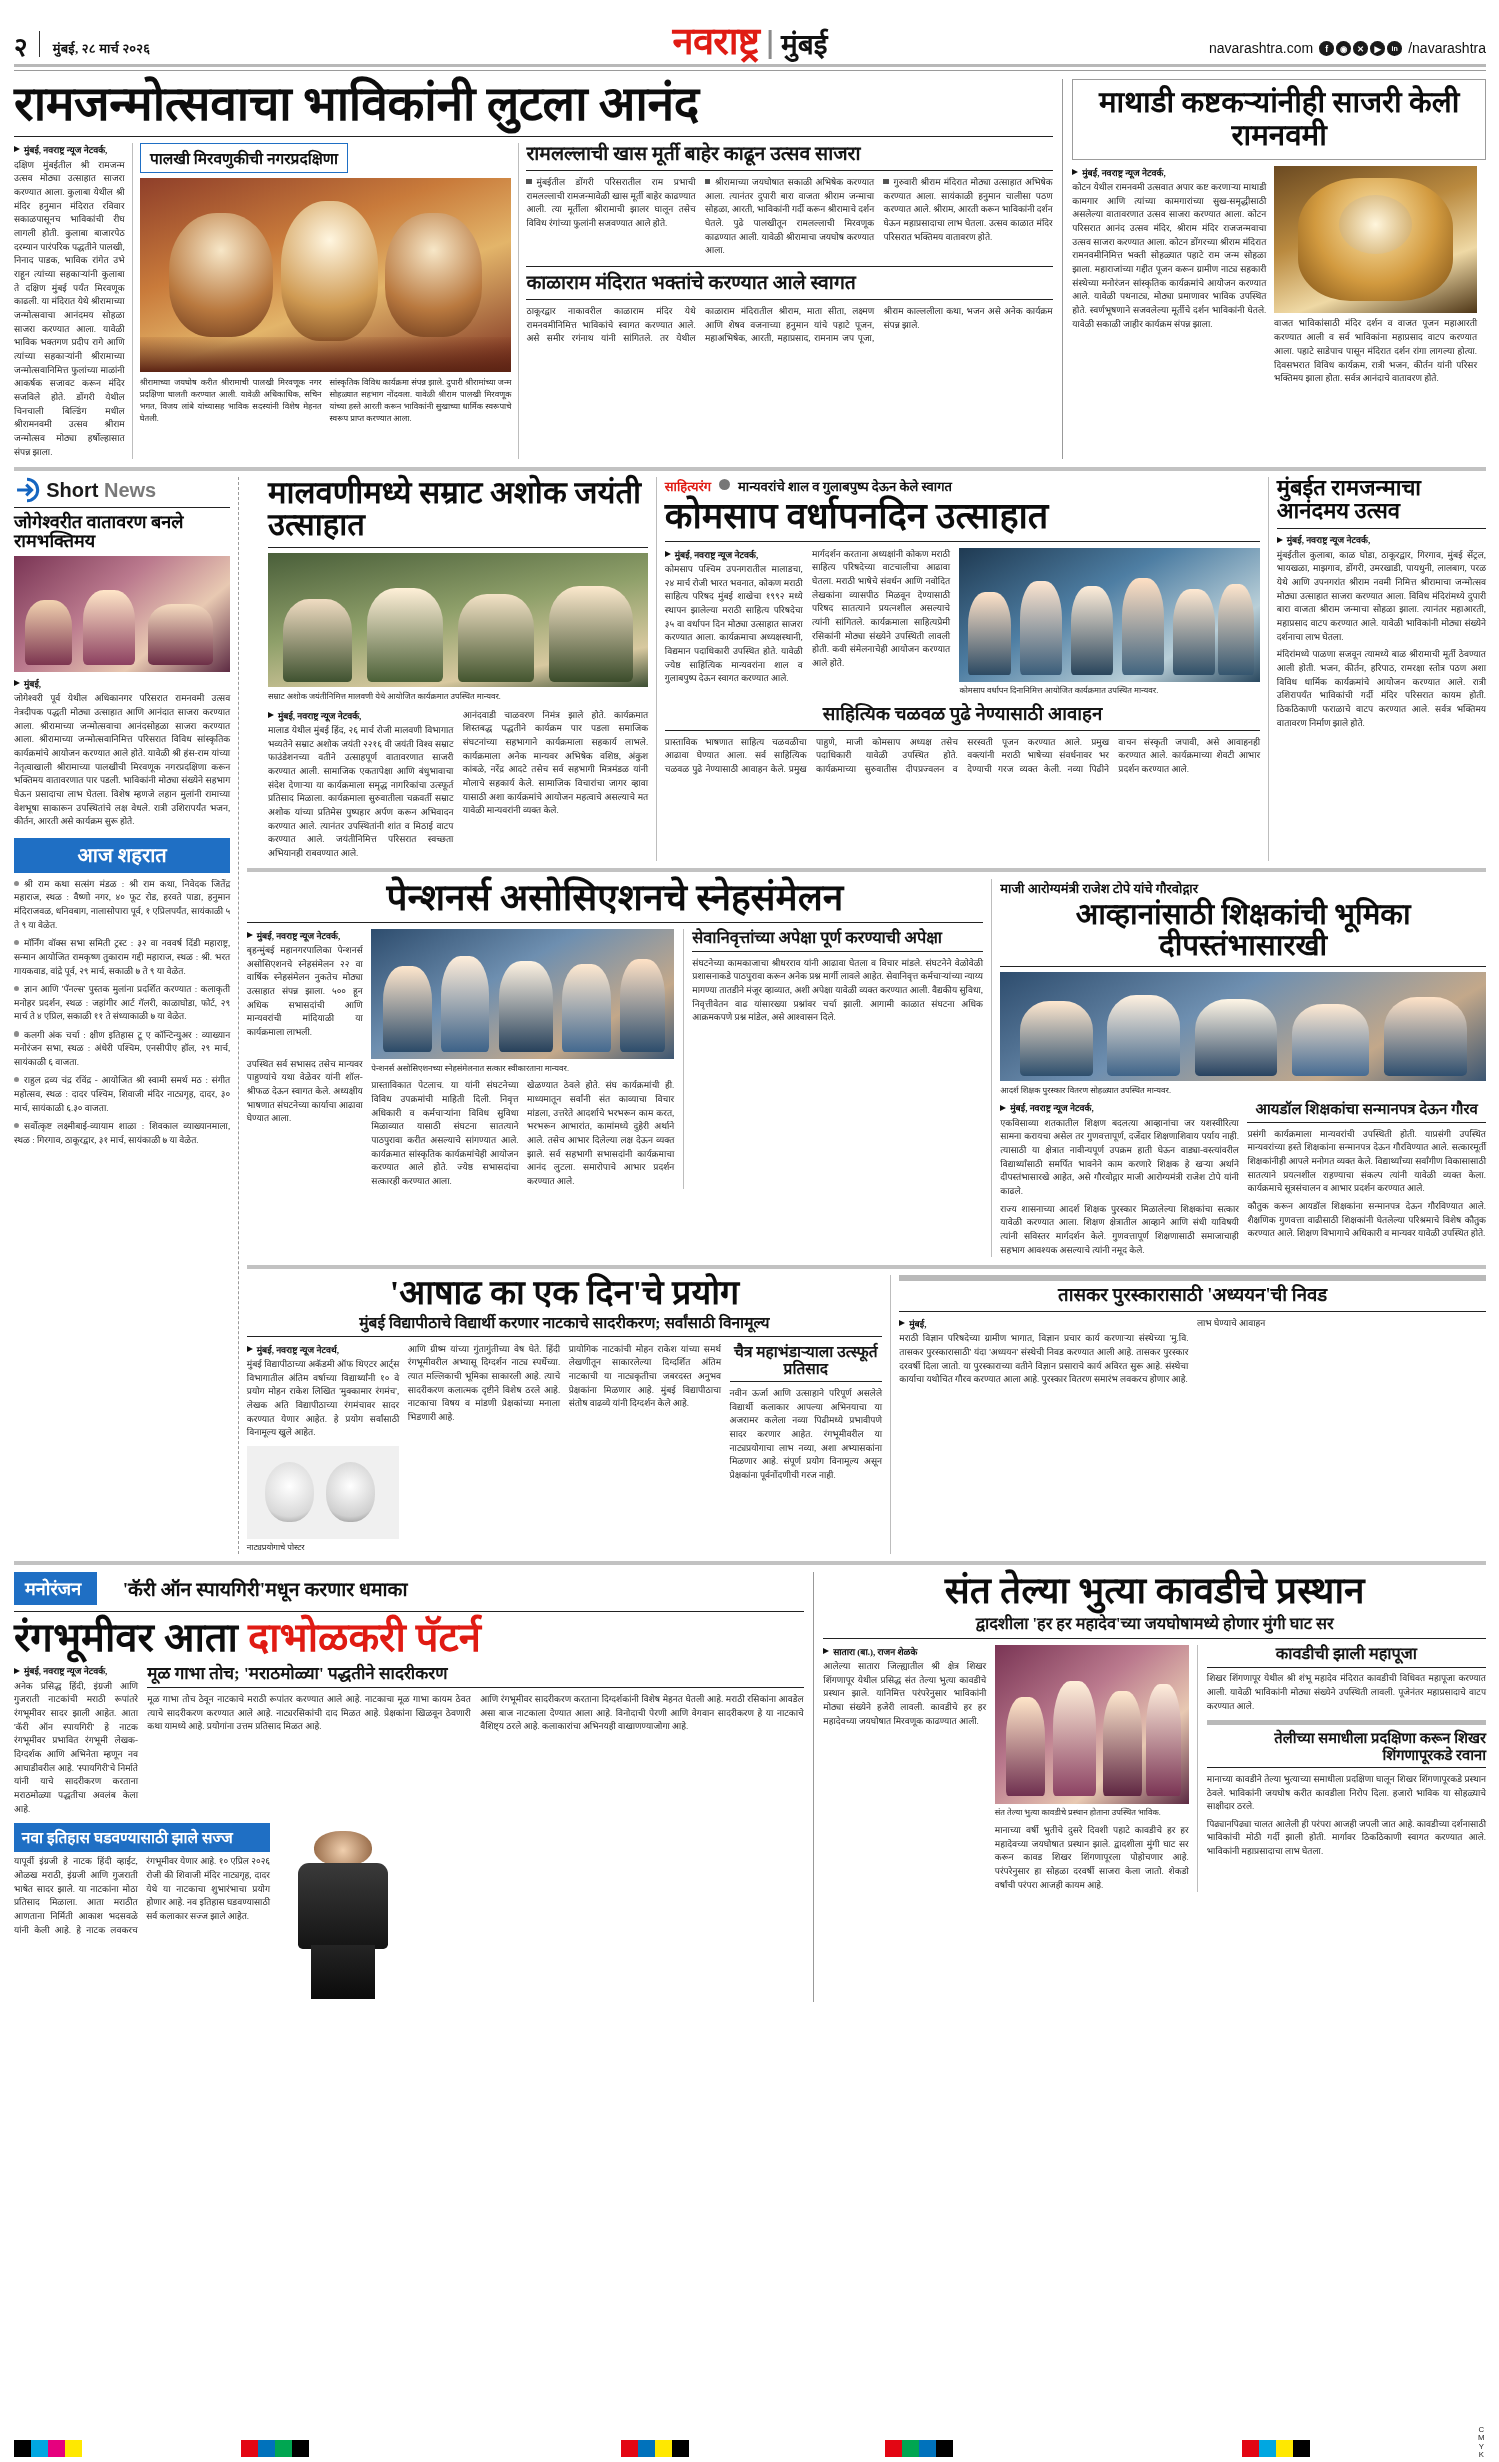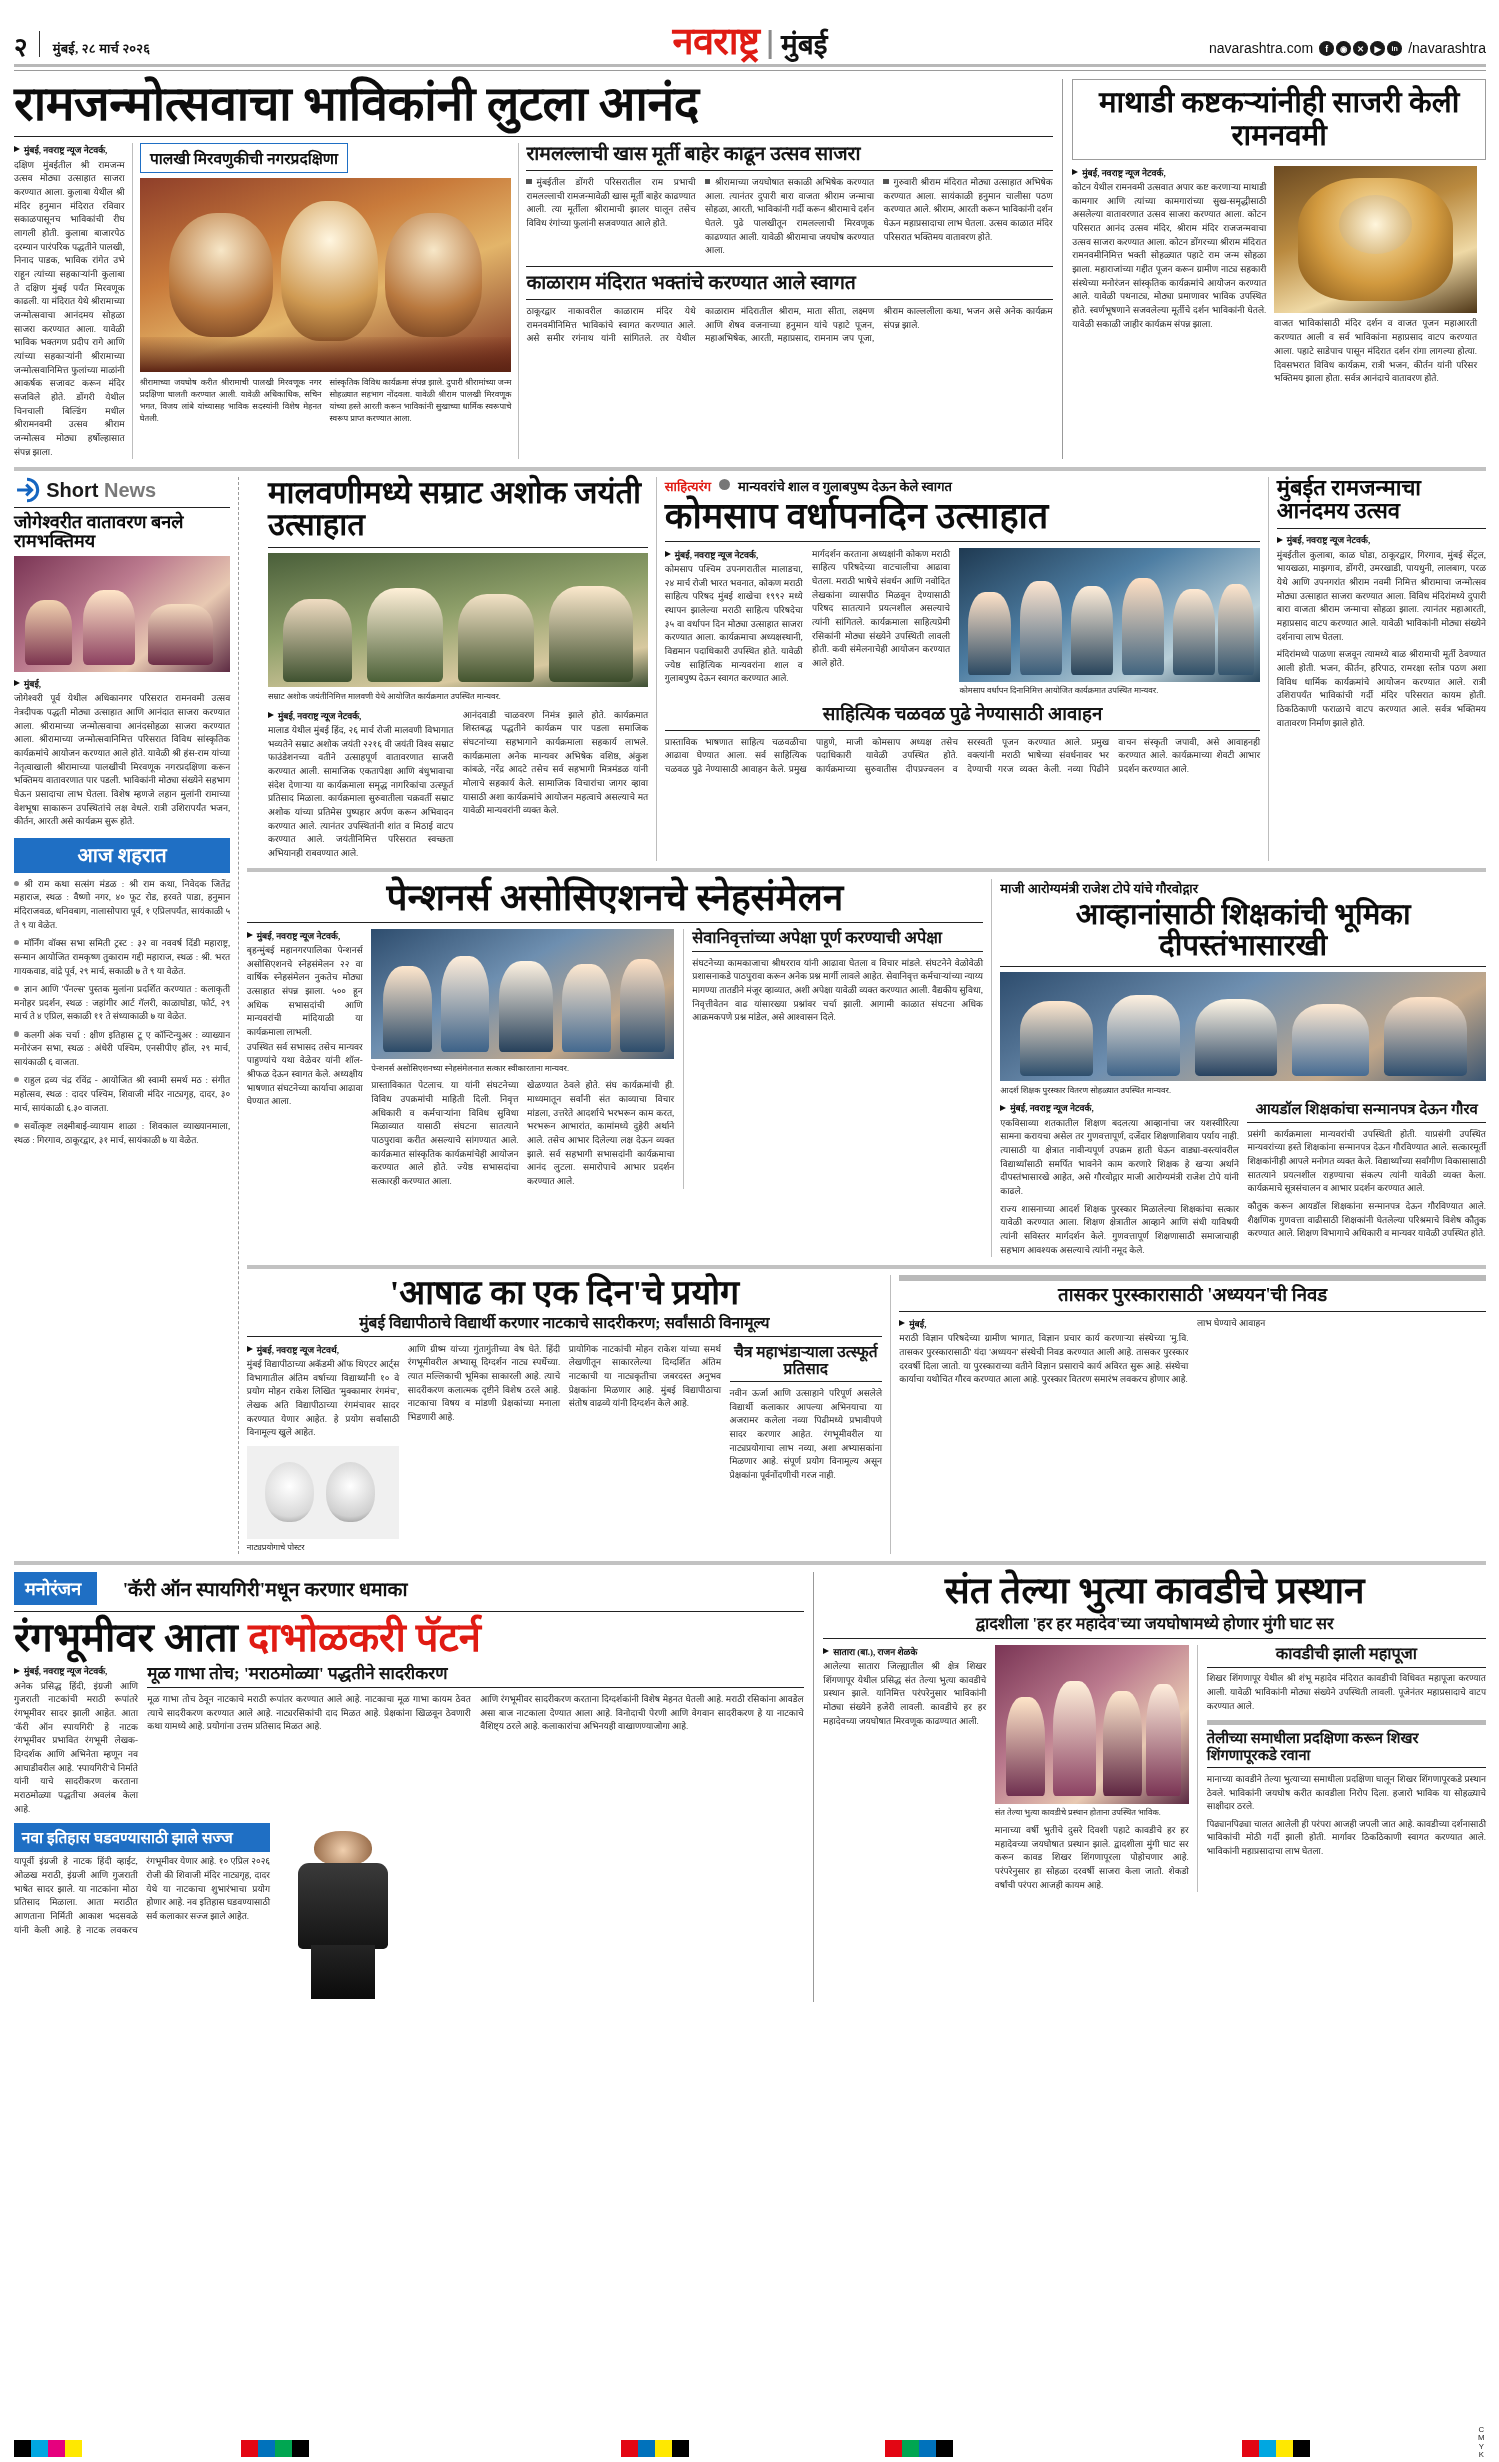--- a/index.html
+++ b/index.html
@@ -302,21 +302,21 @@
       <div style="display:flex;">
         <div style="width:745px; padding-right:7.8px; border-right:0.8px solid #bdbdbd;">
           <div class="lead-hl" style="font-size:37px; text-align:center;">पेन्शनर्स असोसिएशनचे स्नेहसंमेलन</div>
           <div class="hr-b" style="margin:5.4px 0 5.4px;"></div>
           <div style="display:flex; gap:8.5px;">
             <div style="width:116px;">
               <div class="byline">
                 <span class="tri"></span><span>मुंबई, नवराष्ट्र न्यूज नेटवर्क,</span>
               </div>
               <div class="body-txt" style="margin-top:2.3px;">बृहन्मुंबई महानगरपालिका पेन्शनर्स असोसिएशनचे स्नेहसंमेलन २२ वा वार्षिक स्नेहसंमेलन नुकतेच मोठ्या उत्साहात संपन्न झाला. ५०० हून अधिक सभासदांची आणि मान्यवरांची मांदियाळी या कार्यक्रमाला लाभली.</div>
-              <div class="body-txt" style="margin-top:1px;">उपस्थित सर्व सभासद तसेच मान्यवर पाहुण्यांचे यथा वेळेवर यांनी शॉल-श्रीफळ देऊन स्वागत केले. अध्यक्षीय भाषणात संघटनेच्या कार्याचा आढावा घेण्यात आला.</div>
+              <div class="body-txt" style="margin-top:18px;">उपस्थित सर्व सभासद तसेच मान्यवर पाहुण्यांचे यथा वेळेवर यांनी शॉल-श्रीफळ देऊन स्वागत केले. अध्यक्षीय भाषणात संघटनेच्या कार्याचा आढावा घेण्यात आला.</div>
             </div>
             <div style="width:303px;">
               <div class="photo ph-grad2" style="height:130px;">
                 <div class="ph-a" style="left:4%;bottom:5%;width:16%;height:66%;background:linear-gradient(180deg,#ffe7cd,#2b4a68);border-radius:40% 40% 6% 6%;"></div>
                 <div class="ph-b" style="left:23%;bottom:5%;width:16%;height:74%;background:linear-gradient(180deg,#ffeedb,#3d6288);border-radius:40% 40% 6% 6%;"></div>
                 <div class="ph-c" style="left:42%;bottom:5%;width:18%;height:70%;background:linear-gradient(180deg,#fff3e2,#27415b);border-radius:40% 40% 6% 6%;"></div>
                 <div class="ph-a" style="left:63%;bottom:5%;width:16%;height:68%;background:linear-gradient(180deg,#ffe9d0,#44698f);border-radius:40% 40% 6% 6%;"></div>
                 <div class="ph-b" style="left:82%;bottom:5%;width:15%;height:72%;background:linear-gradient(180deg,#ffe2c6,#2d4d6c);border-radius:40% 40% 6% 6%;"></div>
               </div>
               <div class="cap" style="margin-top:3.9px;">पेन्शनर्स असोसिएशनच्या स्नेहसंमेलनात सत्कार स्वीकारताना मान्यवर.</div>
@@ -479,21 +479,21 @@
             <div class="ph-a" style="left:78%;bottom:5%;width:18%;height:70%;background:linear-gradient(180deg,#ffeedc,#7a3454);border-radius:40% 40% 6% 6%;"></div>
           </div>
           <div class="cap" style="margin-top:3.9px;">संत तेल्या भुत्या कावडीचे प्रस्थान होताना उपस्थित भाविक.</div>
           <div class="body-txt" style="margin-top:4.7px;">मानाच्या वर्षी भुतीचे दुसरे दिवशी पहाटे कावडीचे हर हर महादेवच्या जयघोषात प्रस्थान झाले. द्वादशीला मुंगी घाट सर करून कावड शिखर शिंगणापूरला पोहोचणार आहे. परंपरेनुसार हा सोहळा दरवर्षी साजरा केला जातो. शेकडो वर्षांची परंपरा आजही कायम आहे.</div>
         </div>
         <div style="flex:1; border-left:0.8px solid #bdbdbd; padding-left:8.5px;">
           <div class="sub-hl" style="font-size:16.3px; text-align:center;">कावडीची झाली महापूजा</div>
           <div class="hr-b" style="margin:3.9px 0 4.7px;"></div>
           <div class="body-txt">शिखर शिंगणापूर येथील श्री शंभू महादेव मंदिरात कावडीची विधिवत महापूजा करण्यात आली. यावेळी भाविकांनी मोठ्या संख्येने उपस्थिती लावली. पूजेनंतर महाप्रसादाचे वाटप करण्यात आले.</div>
           <div class="hr-g" style="margin:6.2px 0 5.4px;"></div>
-          <div class="sub-hl" style="font-size:14.7px; text-align:left;">तेलीच्या समाधीला प्रदक्षिणा करून शिखर शिंगणापूरकडे रवाना</div>
+          <div class="sub-hl" style="font-size:14.7px; text-align:right;">तेलीच्या समाधीला प्रदक्षिणा करून शिखर शिंगणापूरकडे रवाना</div>
           <div class="hr-b" style="margin:3.9px 0 4.7px;"></div>
           <div class="body-txt">मानाच्या कावडीने तेल्या भुत्याच्या समाधीला प्रदक्षिणा घालून शिखर शिंगणापूरकडे प्रस्थान ठेवले. भाविकांनी जयघोष करीत कावडीला निरोप दिला. हजारो भाविक या सोहळ्याचे साक्षीदार ठरले.</div>
           <div class="body-txt" style="margin-top:3.9px;">पिढ्यानपिढ्या चालत आलेली ही परंपरा आजही जपली जात आहे. कावडीच्या दर्शनासाठी भाविकांची मोठी गर्दी झाली होती. मार्गावर ठिकठिकाणी स्वागत करण्यात आले. भाविकांनी महाप्रसादाचा लाभ घेतला.</div>
         </div>
       </div>
     </div>
   </div>
 
   <div class="reg" style="left:14px;">
     <i style="background:#000"></i>

